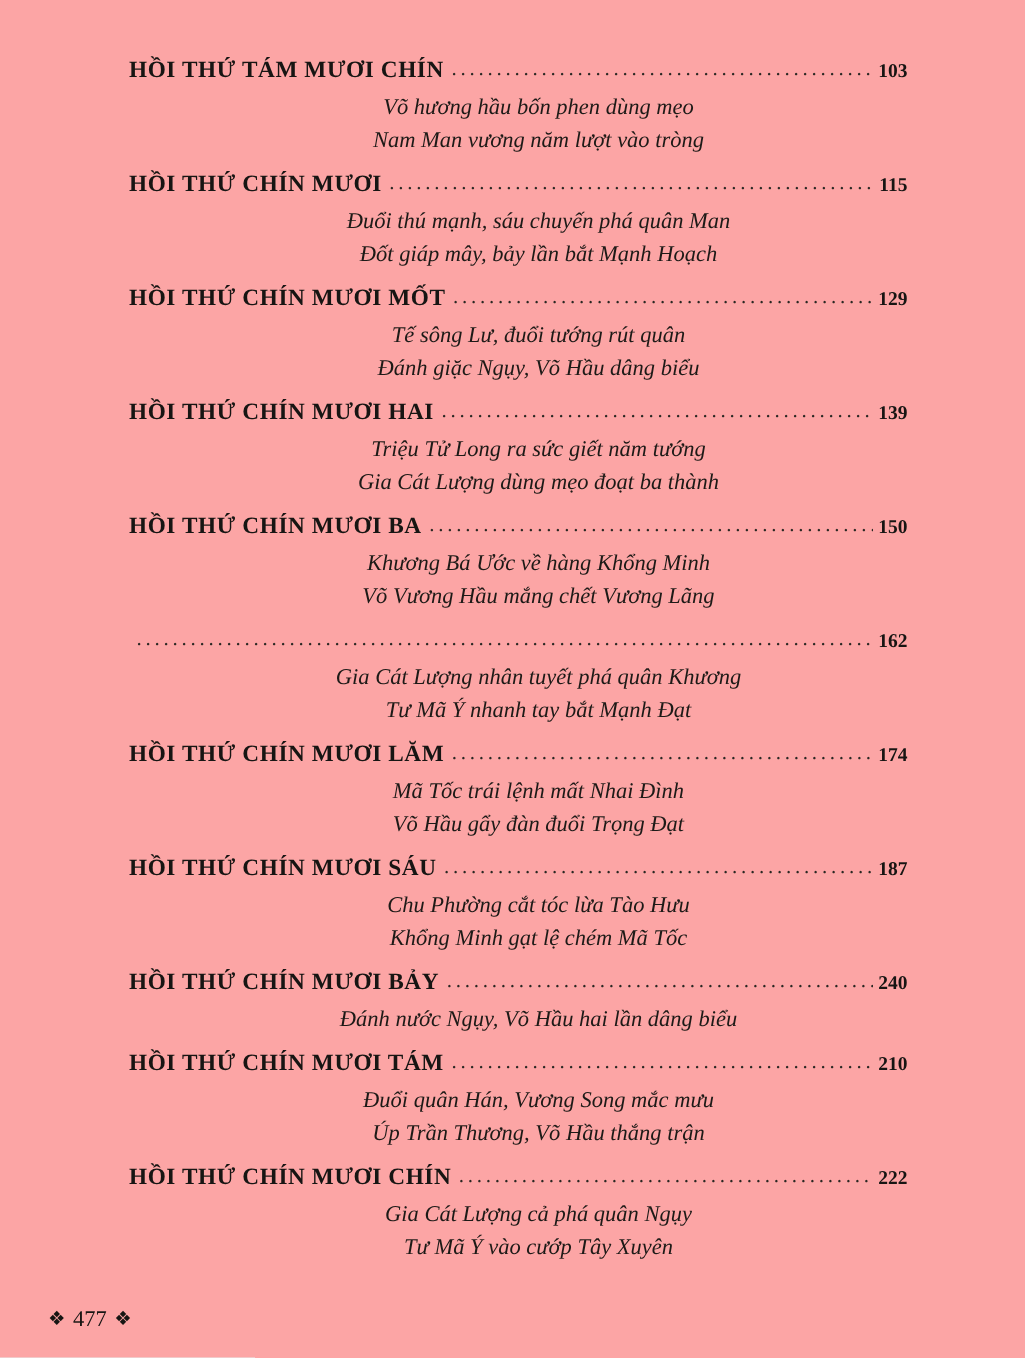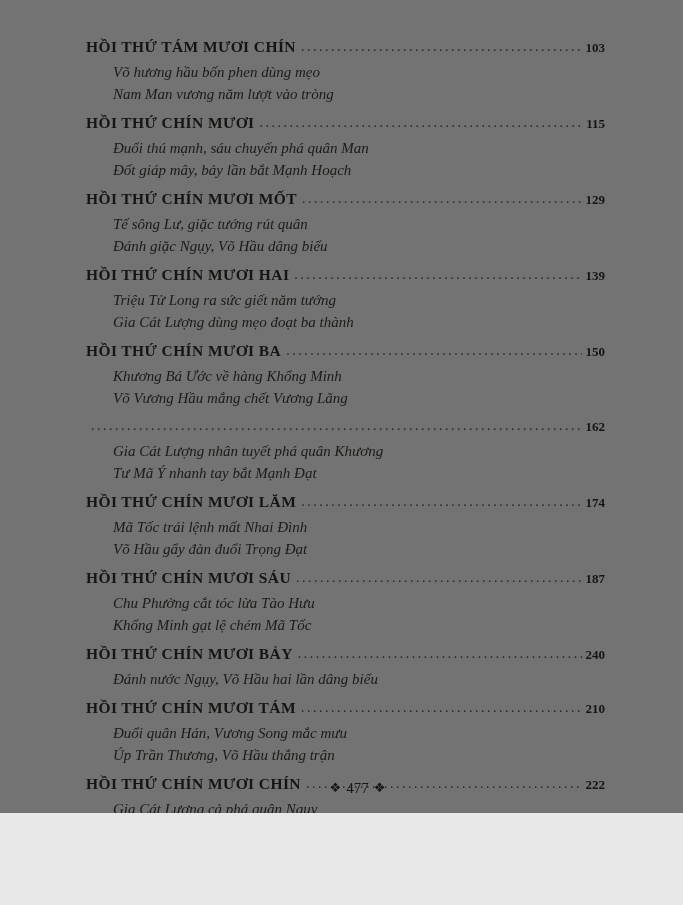--- a/index.html
+++ b/index.html
@@ -3,23 +3,23 @@
 <meta charset="utf-8">
 <style>
   html, body {
     margin: 0;
     padding: 0;
     background: #e8e8e8;
   }
   .page {
     position: relative;
     width: 683px;
-    height: 813px;
+    height: 905px;
     margin: 0 auto;
-    background: #737373;
+    background: #fca5a5;
     color: #171513;
     font-family: "Liberation Serif", "DejaVu Serif", serif;
     overflow: hidden;
     box-sizing: border-box;
     padding: 36px 78px 0 86px;
   }
   .toc-list {
     display: block;
   }
   .toc-entry {
@@ -54,27 +54,27 @@
     font-size: 13px;
   }
   .entry-subtitles {
     margin: 2px 0 0 27px;
   }
   .entry-line {
     font-style: italic;
     font-size: 15px;
     line-height: 22px;
     color: #1d1a17;
+    text-align: center;
   }
   .page-footer {
     position: absolute;
     left: 0;
     right: 0;
     bottom: 16px;
-    text-align: center;
     font-size: 15px;
     color: #171513;
     padding-left: 32px;
   }
   .page-footer .ornament {
     font-size: 13px;
     position: relative;
     top: -1px;
   }
   .page-footer .footer-number {
@@ -111,21 +111,21 @@
     </div>
   </div>
 
   <div class="toc-entry">
     <div class="entry-title-row">
       <span class="entry-title">HỒI THỨ CHÍN MƯƠI MỐT</span>
       <span class="dots">........................................................................................................................................................................................................</span>
       <span class="entry-page">129</span>
     </div>
     <div class="entry-subtitles">
-      <div class="entry-line">Tế sông Lư, giặc tướng rút quân</div>
+      <div class="entry-line">Tế sông Lư, đuổi tướng rút quân</div>
       <div class="entry-line">Đánh giặc Ngụy, Võ Hầu dâng biểu</div>
     </div>
   </div>
 
   <div class="toc-entry">
     <div class="entry-title-row">
       <span class="entry-title">HỒI THỨ CHÍN MƯƠI HAI</span>
       <span class="dots">........................................................................................................................................................................................................</span>
       <span class="entry-page">139</span>
     </div>

